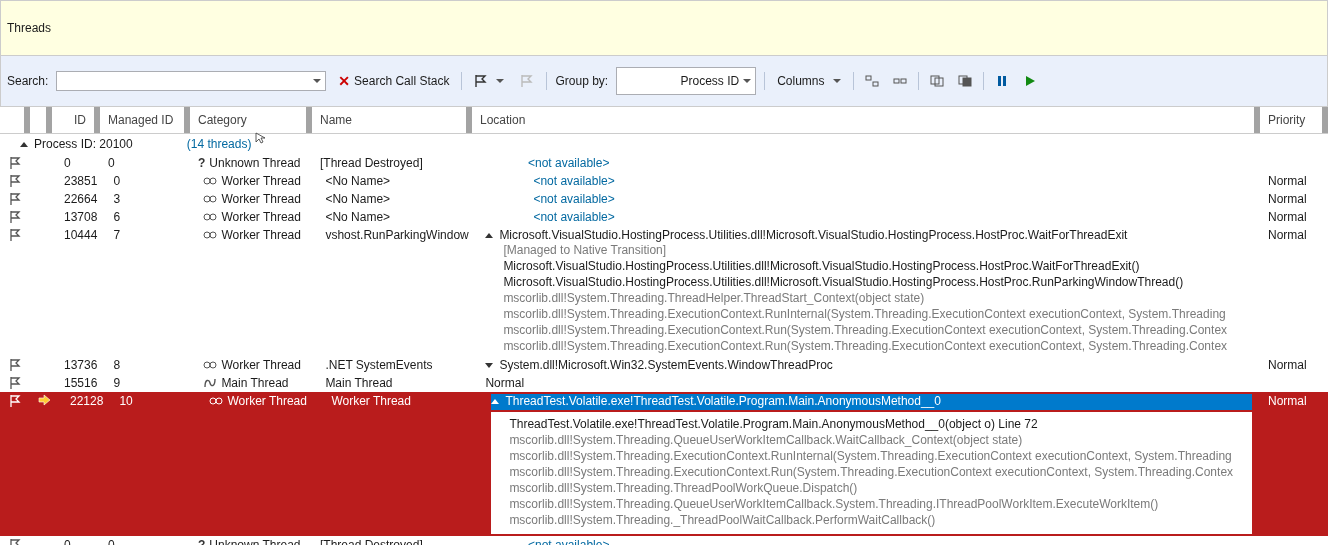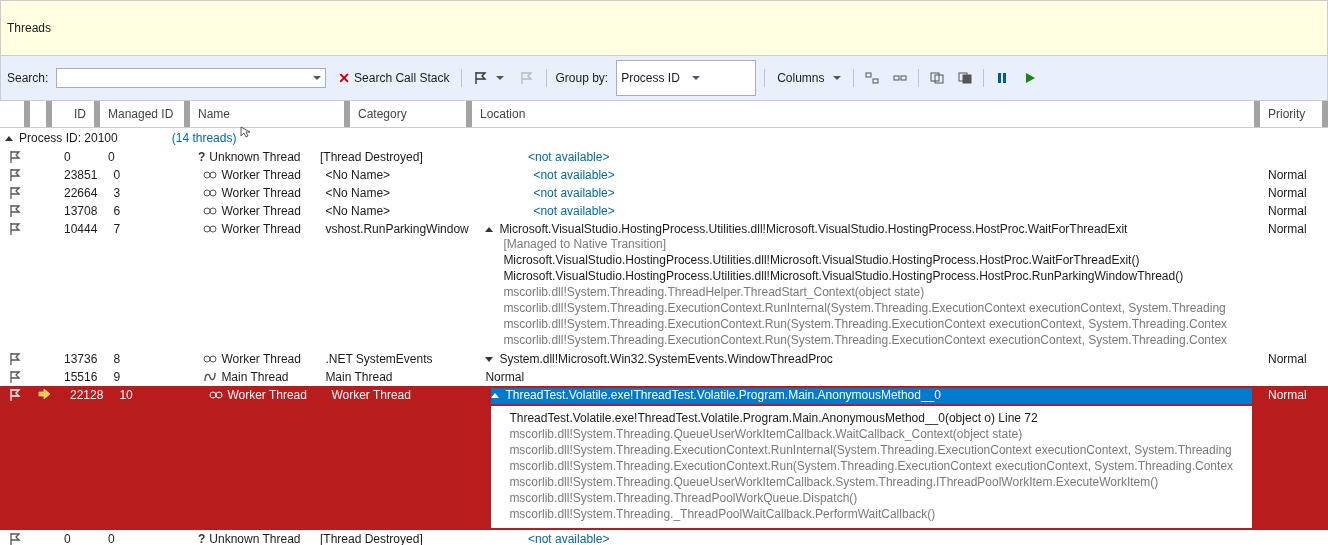--- a/index.html
+++ b/index.html
@@ -1,39 +1,39 @@
 <!DOCTYPE html>
 <html><head>
 <meta charset="utf-8">
 <style>
   * { box-sizing: border-box; font-family: "Segoe UI", Tahoma, sans-serif; }
   body { margin: 0; background: #fff; font-size: 12px; color: #1b1b1b; width: 1328px; }
   .title-bar { background: #ffffe1; border: 1px solid #cccccc; padding: 20px 6px; font-weight: normal; }
-  .toolbar { background: #eaf0fb; border: 1px solid #cccccc; border-top: none; padding: 4px 6px; display: flex; align-items: center; gap: 8px; }
+  .toolbar { background: #eaf0fb; border: 1px solid #cccccc; border-top: none; padding: 11px 6px; display: flex; align-items: center; gap: 8px; }
   .toolbar .sep { width: 1px; height: 18px; background: #b8c4d8; }
   .search-box { flex: 0 0 270px; height: 20px; border: 1px solid #abadb3; background: #fff; display: flex; align-items: center; justify-content: flex-end; padding: 0 4px; }
   .dd-caret { width: 0; height: 0; border-left: 4px solid transparent; border-right: 4px solid transparent; border-top: 4px solid #555; display: inline-block; margin-left: 4px; }
   .red-x { color: #c00; font-weight: bold; font-size: 14px; }
   .btn { display: inline-flex; align-items: center; gap: 4px; padding: 2px 4px; cursor: default; }
-  .groupby-box { flex: 0 0 140px; height: 36px; border: 1px solid #abadb3; background: #fff; display: flex; align-items: center; justify-content: flex-start; padding: 0 4px; gap: 8px; }
+  .groupby-box { flex: 0 0 140px; height: 28px; border: 1px solid #abadb3; background: #fff; display: flex; align-items: center; justify-content: flex-end; padding: 0 4px; }
   .iconbtn { width: 20px; height: 18px; display: inline-flex; align-items: center; justify-content: center; }
   svg { display: block; }
 
   .grid-header { display: flex; border-bottom: 1px solid #cccccc; background: #fff; }
   .grid-header .col { border-right: 6px solid #a3a3a3; padding: 6px 8px; color: #444; }
   .col-flag { flex: 0 0 30px; display:flex; align-items:center; justify-content:center; }
   .col-break { flex: 0 0 22px; }
   .col-id { flex: 0 0 48px; text-align: right; padding-right: 8px; }
   .col-mid { flex: 0 0 90px; }
   .col-cat { flex: 0 0 122px; display:flex; align-items:center; gap:4px; }
   .col-name { flex: 0 0 160px; }
   .col-loc { flex: 1 1 auto; min-width: 0; }
   .col-prio { flex: 0 0 68px; }
 
-  .group-row { display:flex; align-items:center; gap:6px; padding: 3px 5px; }
+  .group-row { display:flex; align-items:center; gap:6px; padding: 3px 20px; }
   .chev-up { width:0;height:0;border-left:4px solid transparent;border-right:4px solid transparent;border-bottom:5px solid #333;display:inline-block; }
   .chev-down-sm { width:0;height:0;border-left:4px solid transparent;border-right:4px solid transparent;border-top:5px solid #333;display:inline-block; }
   .grey { color: #0369a1; margin-left: 48px; }
 
   .row { display:flex; align-items:flex-start; }
   .row > div { padding: 2px 8px 2px 8px; }
   .row .col-flag { padding: 2px 0; }
   .row .col-id { text-align:left; padding-left: 12px; }
   .row .col-mid { padding-left: 8px; }
   .flag-outline svg { stroke:#555; fill:none; }
@@ -127,22 +127,22 @@
         <path d="M2 1 L11 6 L2 11 Z" fill="#128a12"></path>
       </svg>
   </span>
 </div>
 
 <div class="grid-header">
   <div class="col col-flag"></div>
   <div class="col col-break"></div>
   <div class="col col-id">ID</div>
   <div class="col col-mid">Managed ID</div>
+  <div class="col col-cat">Category</div>
   <div class="col col-name">Name</div>
-  <div class="col col-cat">Category</div>
   <div class="col col-loc">Location</div>
   <div class="col col-prio">Priority</div>
 </div>
 
 <div class="group-row">
   <span class="chev-up"></span>
   <span>Process ID: 20100</span>
   <span class="grey">(14 threads)</span>
   <svg width="14" height="12" viewBox="0 0 14 12" style="position:relative;left:-2px;top:-6px">
       <path d="M1 1 L1 10 L4 7 L6 11 L8 10 L6 6 L10 6 Z" fill="#fff" stroke="#333" stroke-width="0.8"></path>
@@ -344,22 +344,22 @@
       <div class="col-loc">
         <div class="sel-top">
           <span class="chev-up"></span>
           <span>ThreadTest.Volatile.exe!ThreadTest.Volatile.Program.Main.AnonymousMethod__0</span>
         </div>
         <div class="sel-stack-lines">
           <div class="stack-line strong">ThreadTest.Volatile.exe!ThreadTest.Volatile.Program.Main.AnonymousMethod__0(object o) Line 72</div>
           <div class="stack-line">mscorlib.dll!System.Threading.QueueUserWorkItemCallback.WaitCallback_Context(object state)</div>
           <div class="stack-line">mscorlib.dll!System.Threading.ExecutionContext.RunInternal(System.Threading.ExecutionContext executionContext, System.Threading</div>
           <div class="stack-line">mscorlib.dll!System.Threading.ExecutionContext.Run(System.Threading.ExecutionContext executionContext, System.Threading.Contex</div>
+          <div class="stack-line">mscorlib.dll!System.Threading.ThreadPoolWorkQueue.Dispatch()</div>
           <div class="stack-line">mscorlib.dll!System.Threading.QueueUserWorkItemCallback.System.Threading.IThreadPoolWorkItem.ExecuteWorkItem()</div>
-          <div class="stack-line">mscorlib.dll!System.Threading.ThreadPoolWorkQueue.Dispatch()</div>
           <div class="stack-line">mscorlib.dll!System.Threading._ThreadPoolWaitCallback.PerformWaitCallback()</div>
         </div>
       </div>
       <div class="col-prio">Normal</div>
     </div>
     <div class="row">
       <div class="col-flag">
         <span class="flag-outline">
           <svg width="14" height="14" viewBox="0 0 14 14">
             <path d="M3 1 L3 13 M3 2 L11 2 L8 5 L11 8 L3 8" stroke-width="1.3"></path>

